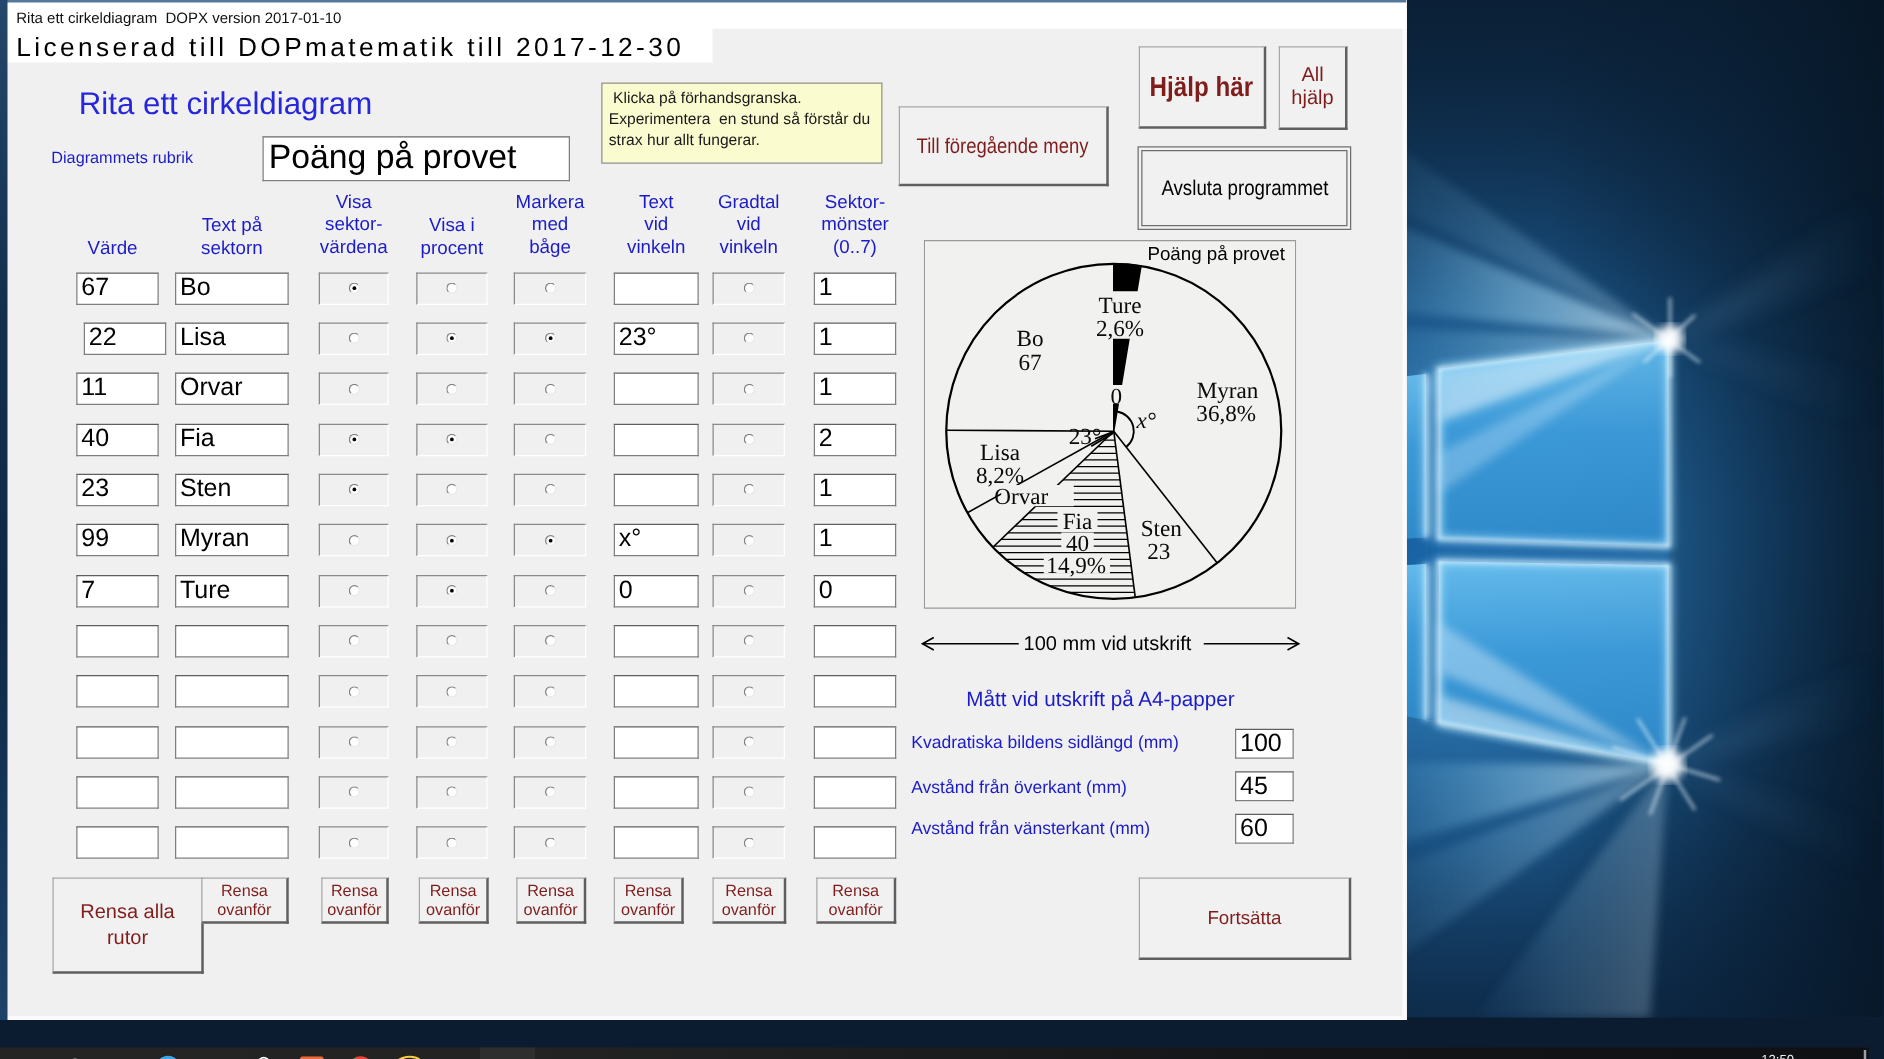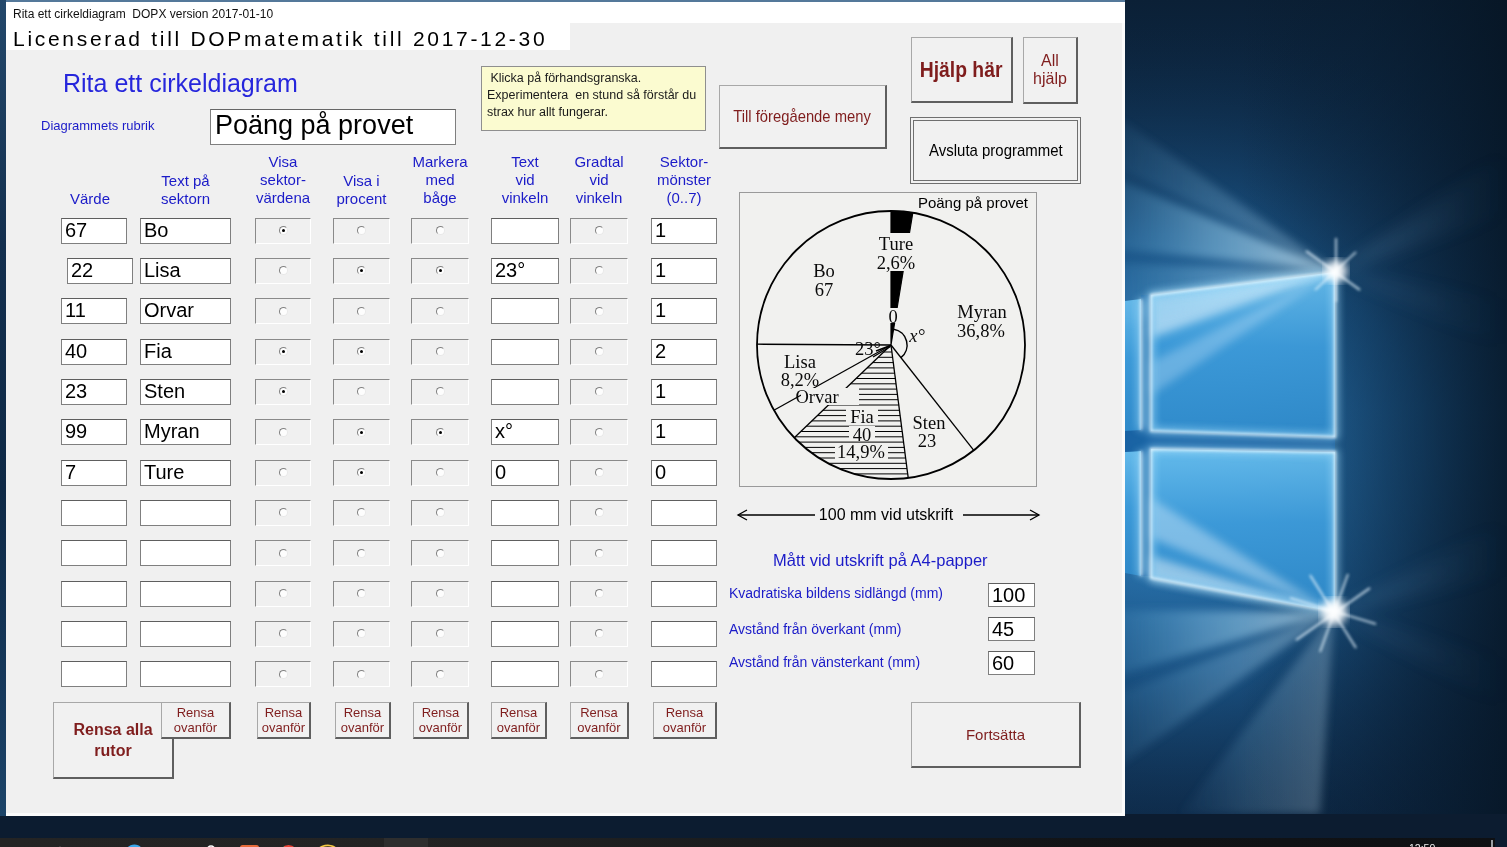--- a/index.html
+++ b/index.html
@@ -21,21 +21,21 @@
 #ballh { left:1023px; top:37px; width:55px; height:67px; font-size:16px; line-height:18px; }
 #bavs { position:absolute; left:910px; top:117px; width:171px; height:67px; background:#f1f1f1; border:1px solid #6f6f6f; padding:2px; }
 #bavs .in { width:100%; height:100%; border:1px solid #6f6f6f; display:flex; align-items:center; justify-content:center; font-size:17px; white-space:nowrap; }
 #bavs .in span { transform:scaleX(0.88); }
 .hdr { position:absolute; font-size:15px; line-height:18.2px; color:#1b1bc8; text-align:center; }
 .ti { position:absolute; height:26px; background:#fff; border:1px solid #7f7f7f; border-top-color:#5e5e5e; font-size:20px; padding-left:3px; color:#000; }
 .rb { position:absolute; height:26px; background:#f0f0f0; border:1px solid #8a8a8a; border-bottom-color:#fff; border-right-color:#fff; }
 .rc { position:absolute; left:50%; top:50%; margin:-4.5px 0 0 -4.5px; width:9px; height:9px; border-radius:50%; background:#fdfdfd; border:1px solid #808080; border-bottom-color:#e8e8e8; border-right-color:#e8e8e8; }
 .dot { position:absolute; left:2px; top:2px; width:3px; height:3px; border-radius:50%; background:#000; }
 .sb { font-size:13px; line-height:15px; }
-#ball { left:53px; top:702px; width:121px; height:77px; font-size:16px; line-height:21px;font-weight:bold; }
+#ball { left:42px; top:702px; width:121px; height:77px; font-size:16px; line-height:21px; }
 #bfor { left:724px; top:702px; width:170px; height:66px; font-size:15px; }
 #bfort { left:911px; top:702px; width:170px; height:66px; font-size:15px; }
 .blab { position:absolute; font-size:14px; color:#1b1bc8; }
 .mmbox { position:absolute; left:988px; width:47px; height:24px; background:#fff; border:1px solid #7f7f7f; border-top-color:#5e5e5e; font-size:20px; padding-left:3px; color:#000; }
 #piewrap { position:absolute; left:739px; top:192px; }
 #taskbar { position:absolute; left:0; top:816px; width:1495px; height:31px; background:linear-gradient(90deg,#242424 0%,#232323 28%,#1a1c1e 50%,#121417 72%,#0e1013 100%);margin-top:22px; }
 .tico { position:absolute; top:0; width:38px; height:32px; display:flex; align-items:center; justify-content:center; }
 #tray { position:absolute; right:0; top:0; height:32px; color:#fff; }
 </style></head><body>
 <div id="scene">

